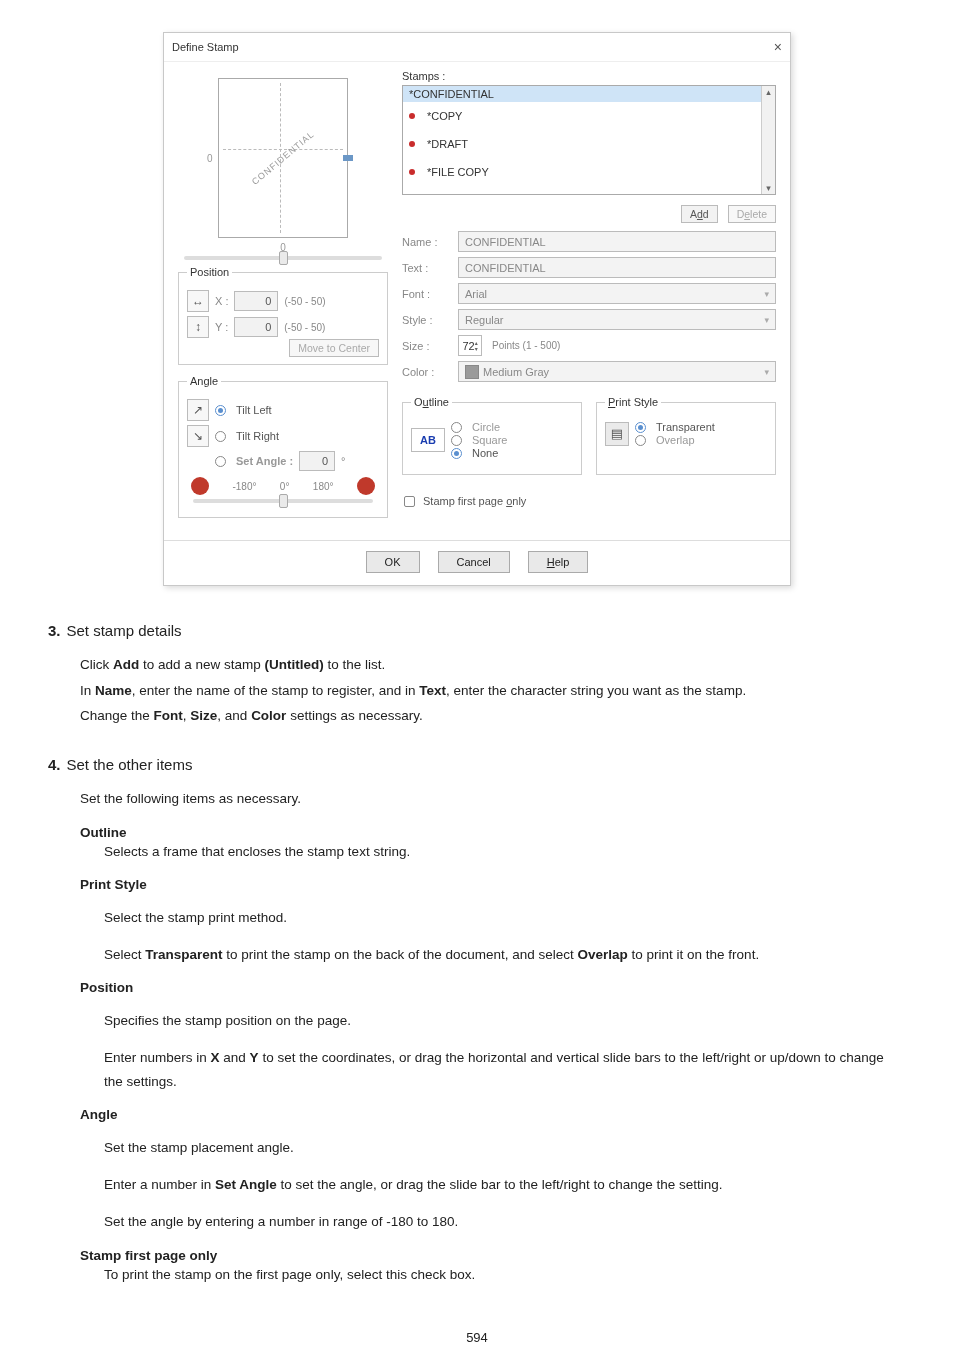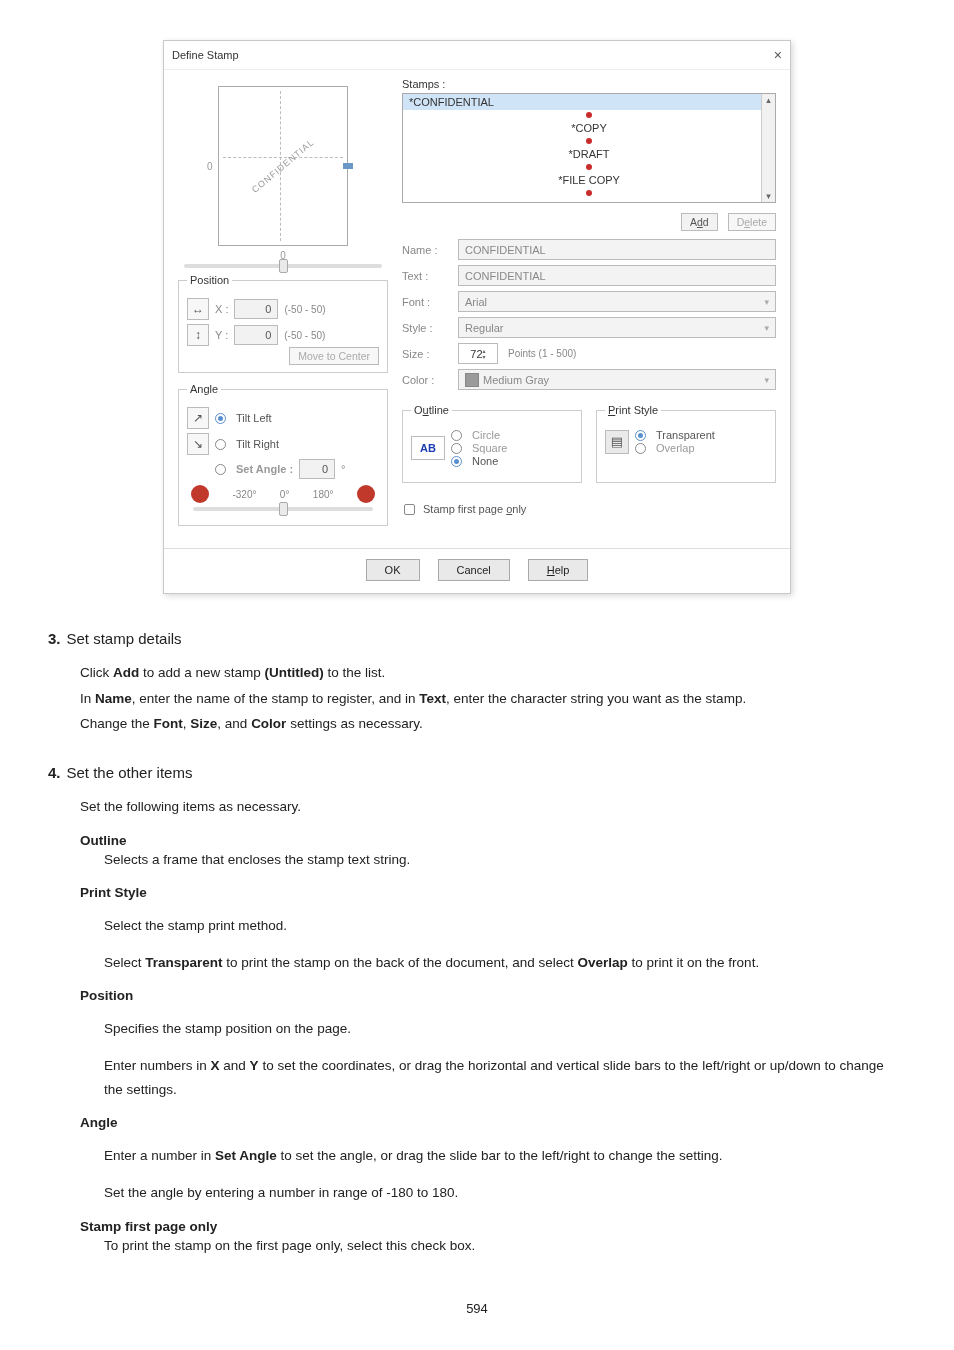--- a/index.html
+++ b/index.html
@@ -10,21 +10,21 @@
     margin: 0;
     padding: 32px 48px 48px 48px;
     width: 954px;
     background: #fff;
   }
   .dialog {
     width: 628px;
     border: 1px solid #c8c8c8;
     box-shadow: 2px 2px 6px rgba(0,0,0,0.15);
     background: #fff;
-    margin: 8px auto 36px auto;
+    margin: 0 auto 36px auto;
     font-size: 11px;
     color: #333;
   }
   .dlg-title {
     padding: 6px 8px;
     display: flex;
     justify-content: space-between;
     align-items: center;
     background: #fff;
     border-bottom: 1px solid #eee;
@@ -127,38 +127,38 @@
     position: relative;
     overflow: hidden;
     background: #fff;
   }
   .stamp-listbox .selrow {
     background: #cfe4f7;
     padding: 2px 6px;
     font-size: 11px;
   }
   .stamp-listbox .item {
-    padding: 2px 6px;
-    font-size: 11px;
-    display: flex; align-items: center; gap: 4px; flex-direction: column;
+    padding: 8px 6px;
+    font-size: 11px;
+    display: flex; align-items: center; gap: 12px;
   }
   .stamp-listbox .dot { width: 6px; height: 6px; border-radius: 50%; background: #c92c2c; }
   .list-scroll {
     position: absolute; right: 0; top: 0; bottom: 0; width: 14px;
     background: #f1f1f1; border-left: 1px solid #ccc;
     display: flex; flex-direction: column; justify-content: space-between;
     color: #666; font-size: 9px; align-items: center; padding: 1px 0;
   }
   .add-del-row { display: flex; justify-content: flex-end; gap: 10px; margin: 10px 0 8px 0; }
 
   .field-row { display: flex; align-items: center; gap: 10px; margin: 5px 0; }
   .field-row .lbl { width: 46px; color: #888; font-size: 11px; }
   .field-row .ctrl { flex: 1; height: 21px; border: 1px solid #bbb; background: #f3f3f3; padding: 2px 6px; font-size: 11px; color: #888; display: flex; align-items: center; justify-content: space-between; }
   .field-row .ctrl .caret { color: #aaa; font-size: 9px; }
-  .spin-box { width: 40px; height: 21px; border: 1px solid #bbb; background: #fff; padding: 0 4px; font-size: 11px; display: inline-flex; align-items: center; justify-content: center; }
+  .spin-box { width: 24px; height: 21px; border: 1px solid #bbb; background: #fff; padding: 0 4px; font-size: 11px; display: inline-flex; align-items: center; justify-content: center; }
   .spin-arrows { display: inline-flex; flex-direction: column; font-size: 6px; line-height: 6px; color: #666; }
   .swatch { width: 14px; height: 14px; background: #9a9a9a; border: 1px solid #888; margin-right: 4px; }
 
   .two-groups { display: flex; gap: 14px; }
   .outline-ab {
     width: 34px; height: 24px; border: 1px solid #bbb;
     display: inline-flex; align-items: center; justify-content: center;
     font-weight: bold; font-size: 11px; color: #1a3db0;
     background: #fff;
   }
@@ -257,21 +257,21 @@
           </div>
           <div class="row">
             <span style="width:22px;"></span>
             <span class="radio"></span>
             <span style="color:#999;font-weight:bold;">Set Angle :</span>
             <span class="num-field" style="width:36px;">0</span>
             <span style="color:#888;">°</span>
           </div>
           <div class="row" style="gap:0;justify-content:space-between;padding:0 4px;margin-top:6px;">
             <span style="width:18px;height:18px;border-radius:50%;background:#c0392b;display:inline-block;"></span>
-            <span style="font-size:10px;color:#888;">-320°</span>
+            <span style="font-size:10px;color:#888;">-180°</span>
             <span style="font-size:10px;color:#888;">0°</span>
             <span style="font-size:10px;color:#888;">180°</span>
             <span style="width:18px;height:18px;border-radius:50%;background:#c0392b;display:inline-block;"></span>
           </div>
           <div class="slider-row">
             <div class="slider-track">
                 <div class="slider-thumb"></div>
               </div>
           </div>
         </fieldset>
@@ -440,20 +440,21 @@
       </div>
 
       <div class="def-term">Position</div>
       <div class="def-desc">
         <p>Specifies the stamp position on the page.</p>
         <p><span>Enter numbers in </span><span class="b">X</span><span> and </span><span class="b">Y</span><span> to set the coordinates, or drag the horizontal and vertical slide bars to the left/right or up/down to change the settings.</span></p>
       </div>
 
       <div class="def-term">Angle</div>
       <div class="def-desc">
+        <p>Set the stamp placement angle.</p>
         <p><span>Enter a number in </span><span class="b">Set Angle</span><span> to set the angle, or drag the slide bar to the left/right to change the setting.</span></p>
         <p>Set the angle by entering a number in range of -180 to 180.</p>
       </div>
 
       <div class="def-term">Stamp first page only</div>
       <div class="def-desc">To print the stamp on the first page only, select this check box.</div>
     </div>
   </li>
 </ol>
 

